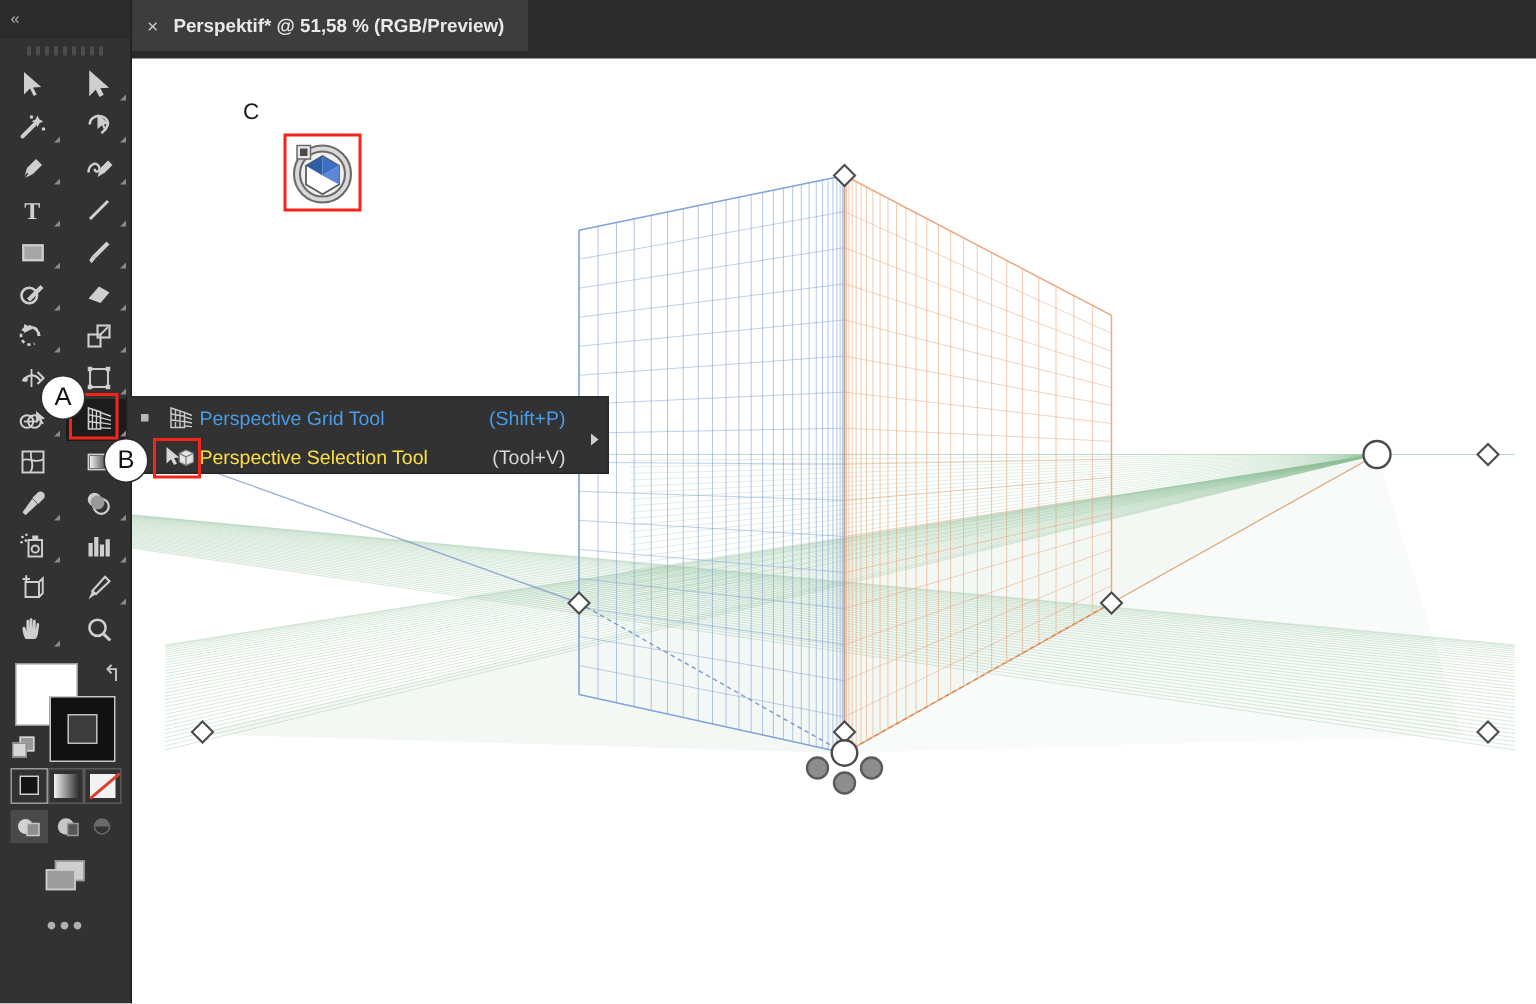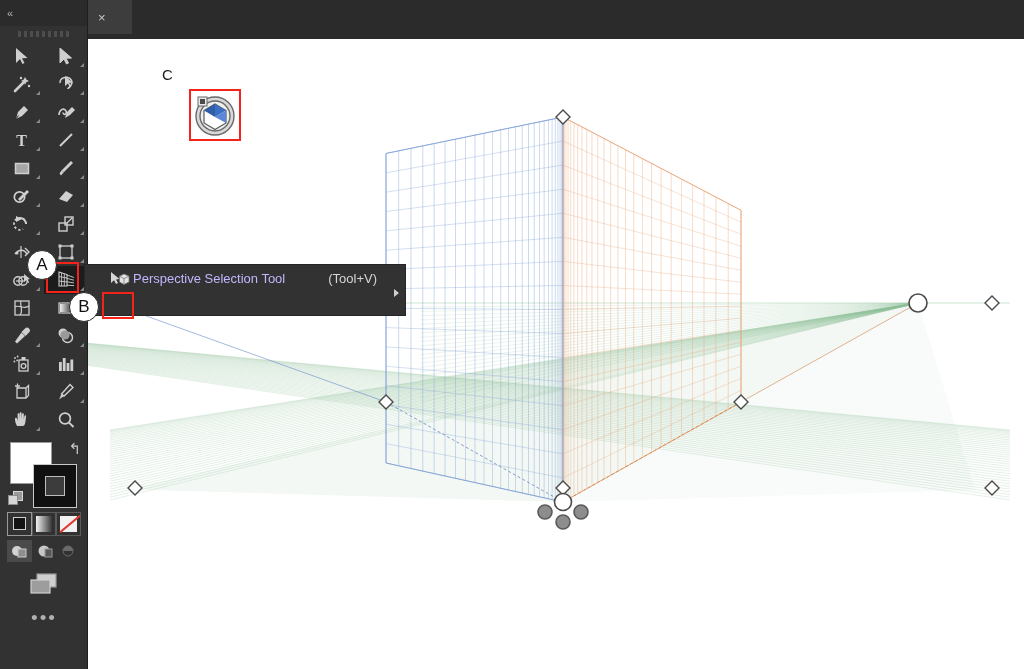--- a/index.html
+++ b/index.html
@@ -73,21 +73,21 @@
   #widget-lbl { position:absolute; left:162px; top:66px; color:#1c1c1c;
     font-size:15px; font-family:"Liberation Sans", sans-serif; }
 
   
   #flyout { position:absolute; left:84px; top:264px; width:322px; height:52px;
     background:#323232; border:1px solid #262626; }
   .fitem { height:26px; display:flex; align-items:center; position:relative; }
   .fitem .bullet { width:22px; display:flex; align-items:center; justify-content:center; }
   .fitem .bullet b { width:5px; height:5px; background:#b9b9b9; display:block; }
   .fitem .ficon { width:26px; display:flex; align-items:center; justify-content:center; }
-  .fitem .flabel { font-size:13px; color:#c4b5fd; flex:1; }
+  .fitem .flabel { font-size:13px; color:#fde047; flex:1; }
   .fitem .fkey { font-size:13px; color:#d6d6d6; padding-right:28px; }
   .fitem.hi .flabel, .fitem.hi .fkey { color:#4a9ce8; }
   #fly-arrow { position:absolute; right:6px; top:24px; width:0; height:0;
     border-top:4px solid transparent; border-bottom:4px solid transparent;
     border-left:5px solid #cfcfcf; }
 
   
   .redbox { position:absolute; border:2px solid #f5241b; pointer-events:none; }
   .badge { position:absolute; width:30px; height:30px; border-radius:50%;
     background:#ffffff; border:1px solid #2b2b2b; color:#111; font-size:17px;
@@ -328,20 +328,21 @@
         <rect x="7" y="6" width="9" height="9" fill="#e9e9e9" stroke="#6a6a6a" stroke-width="1"></rect>
         <rect x="9" y="8" width="5" height="5" fill="#4a4a4a"></rect>
       </svg>
     </div>
   </div>
   <div id="widget-lbl">C</div>
 
   <div id="tabbar">
     <div id="tab">
       <span id="tab-close">×</span>
+      <span id="tab-title">Perspektif* @ 51,58 % (RGB/Preview)</span>
     </div>
   </div>
   <div id="docstrip"></div>
 
   <div id="toolbar">
     <div id="tb-header">
       <span id="tb-collapse">«</span>
     </div>
     <div id="tb-grip">
         <div class="dots"></div>
@@ -641,20 +642,33 @@
       <svg width="46" height="28" viewBox="0 0 46 28">
         <rect x="16" y="5" width="19" height="13" fill="#cfcfcf" stroke="#9a9a9a" stroke-width="1.2"></rect>
         <rect x="10" y="11" width="19" height="13" fill="#9d9d9d" stroke="#cfcfcf" stroke-width="1.2"></rect>
       </svg>
     </div>
 
     <div id="tb-more">•••</div>
   </div>
 
   <div id="flyout">
+    <div class="fitem hi">
+      <span class="bullet">
+          <b></b>
+        </span>
+      <span class="ficon">
+        <svg width="17" height="15" viewBox="0 0 17 15">
+          <path d="M2 1 L11 4 L11 14 L2 14 Z" fill="none" stroke="#c9c9c9" stroke-width="1"></path>
+          <path d="M5 2 L5 14 M8 3 L8 14 M11 4 L16 6 M11 7 L16 8.4 M11 10 L16 11 M11 13 L16 13.4 M2 5 L11 6.5 M2 9 L11 10" stroke="#c9c9c9" stroke-width="0.9" fill="none"></path>
+        </svg>
+      </span>
+      <span class="flabel">Perspective Grid Tool</span>
+      <span class="fkey">(Shift+P)</span>
+    </div>
     <div class="fitem">
       <span class="bullet"></span>
       <span class="ficon">
         <svg width="22" height="15" viewBox="0 0 22 15">
           <path d="M2 1 L2 12 L5 9.2 L7 13 L9 12 L7 8.4 L10.5 8 Z" fill="#d6d6d6"></path>
           <polygon points="15,3 20,5.2 20,11 15,13.4 10.5,11 10.5,5.2" fill="#e4e4e4" stroke="#777" stroke-width="0.8"></polygon>
           <path d="M10.5 5.2 L15 7.6 L20 5.2 M15 7.6 L15 13.4" stroke="#777" stroke-width="0.8" fill="none"></path>
         </svg>
       </span>
       <span class="flabel">Perspective Selection Tool</span>

